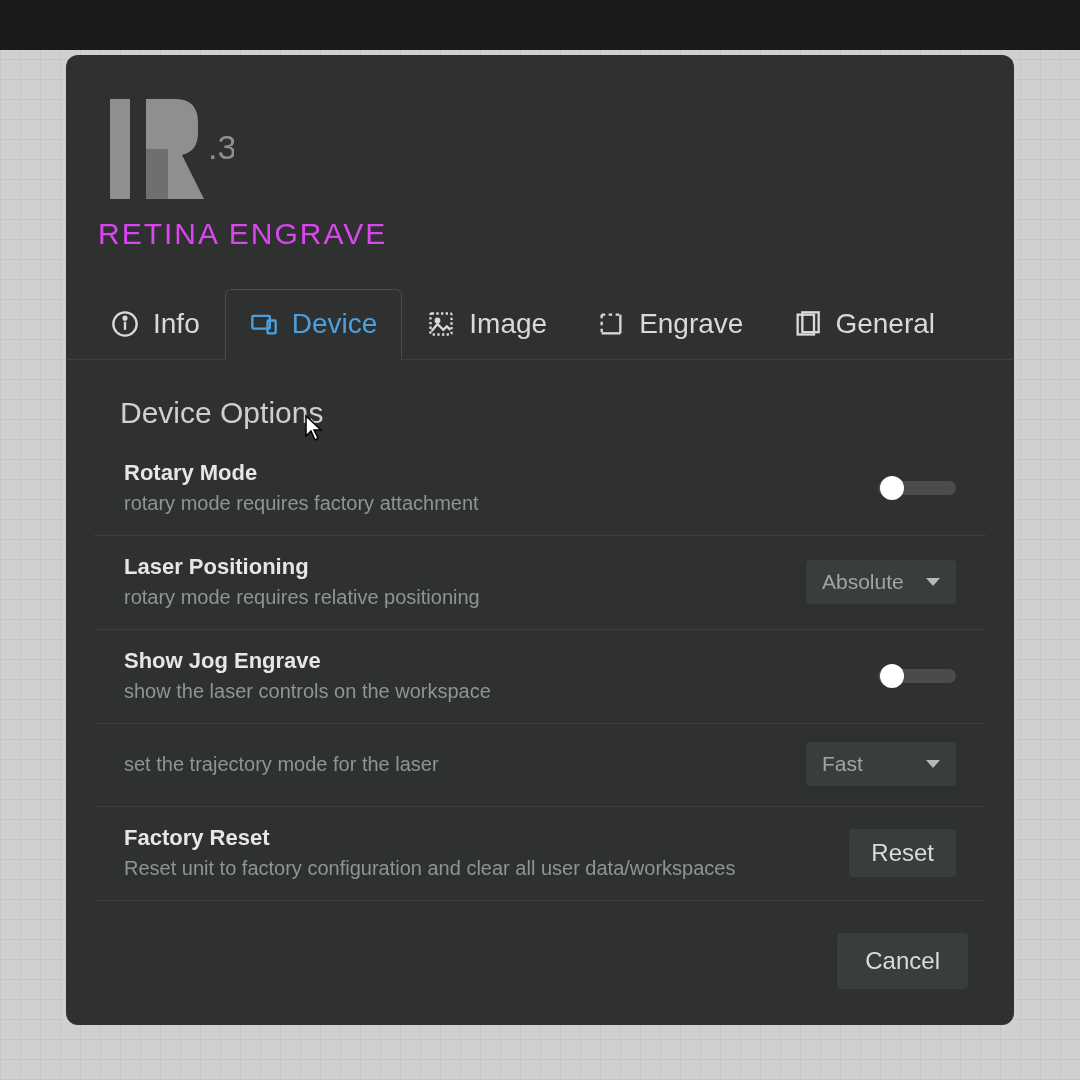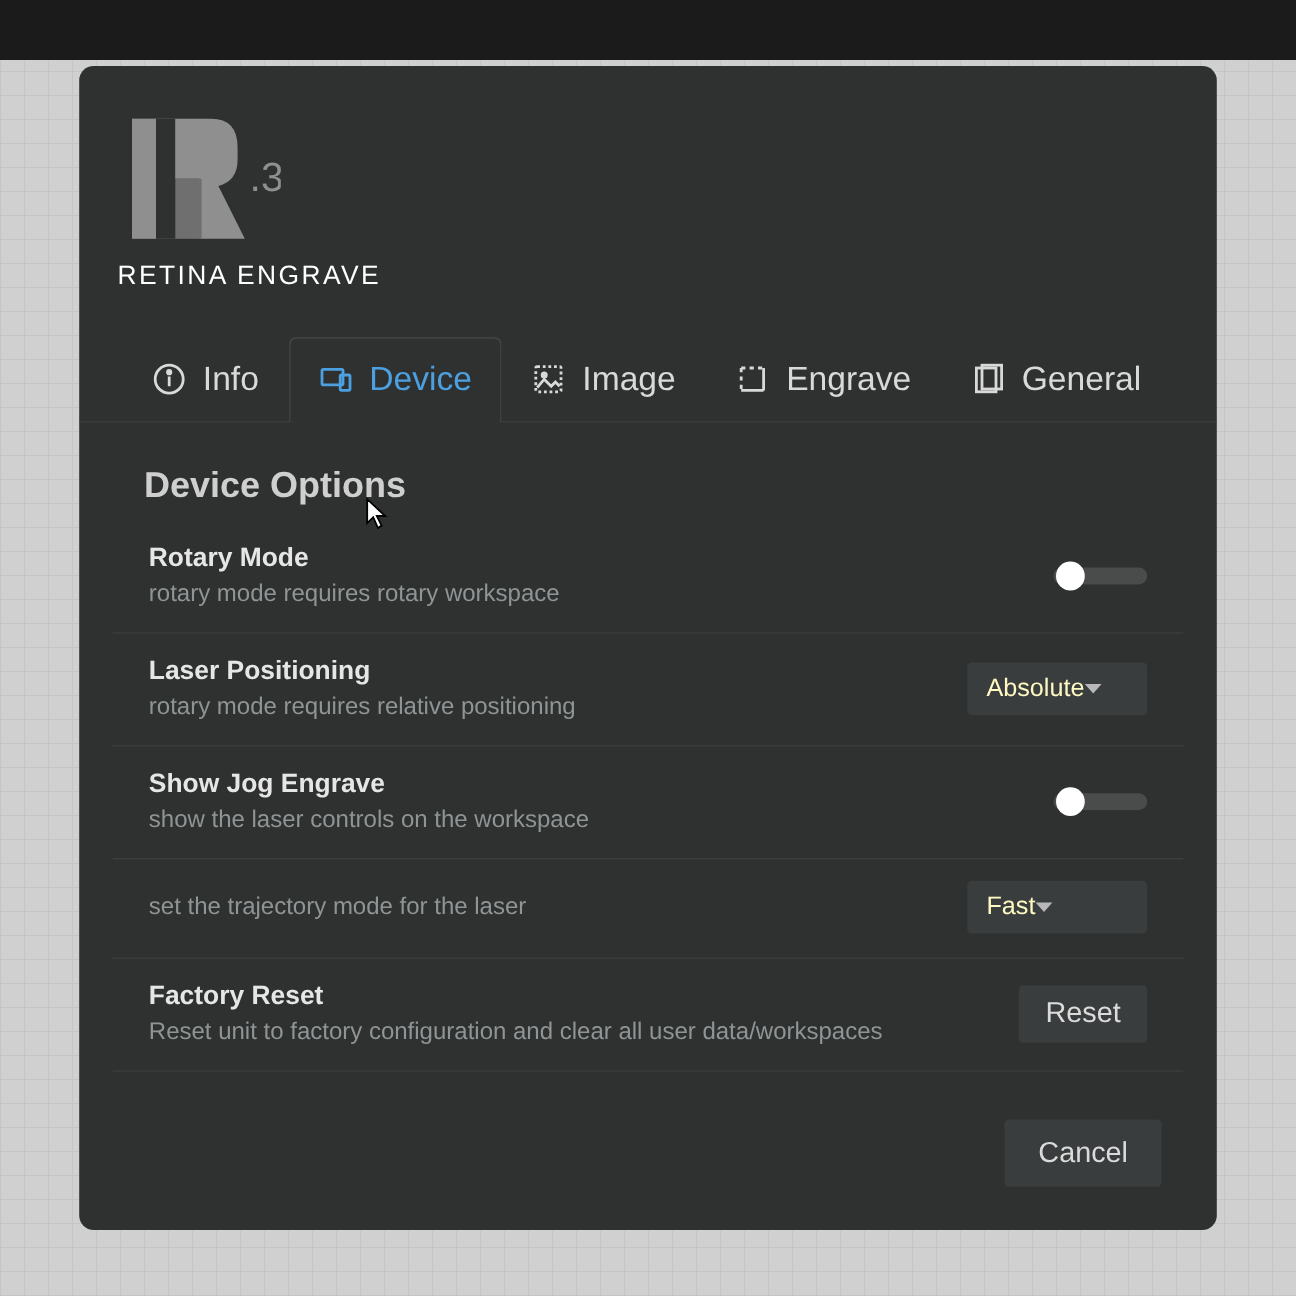--- a/index.html
+++ b/index.html
@@ -41,33 +41,33 @@
     .logo-block {
       margin-bottom: 38px;
       margin-left: -8px;
     }
     .logo-block svg {
       display: block;
     }
     .brand {
       margin-top: 14px;
       margin-left: -6px;
-      color: #ffffff;
-      font-size: 22px;
+      color: #d946ef;
+      font-size: 30px;
       letter-spacing: 2px;
       font-weight: 400;
     }
     .brand .light {
       font-weight: 200;
     }
     .tabs {
       display: flex;
       border-bottom: 1px solid #3e4040;
       margin: 0 -46px;
-      padding: 0 36px;
+      padding: 0 20px;
     }
     .tab {
       display: flex;
       align-items: center;
       gap: 14px;
       padding: 18px 24px 20px 24px;
       color: #d9d9d9;
       font-size: 28px;
       font-weight: 400;
       cursor: pointer;
@@ -85,21 +85,21 @@
     .tab-icon {
       width: 28px;
       height: 28px;
       display: inline-block;
       color: inherit;
       flex-shrink: 0;
     }
     .section-title {
       color: #cfcfcf;
       font-size: 30px;
-      font-weight: 700;
+      font-weight: 400;
       margin-top: 36px;
       margin-left: 8px;
       margin-bottom: 24px;
     }
     .rows {
       display: flex;
       flex-direction: column;
       margin: 0 -18px;
     }
     .row {
@@ -139,26 +139,27 @@
       width: 24px;
       height: 24px;
       background: #fff;
       border-radius: 50%;
       position: absolute;
       top: -5px;
       left: 2px;
     }
     .select {
       background: #3a3d3d;
-      color: #fef9c3;
+      color: #a3a3a3;
       padding: 10px 16px;
       border-radius: 4px;
       display: flex;
       align-items: center;
       min-width: 150px;
+      justify-content: space-between;
       font-size: 21px;
       cursor: pointer;
     }
     .caret {
       width: 0;
       height: 0;
       border-left: 7px solid transparent;
       border-right: 7px solid transparent;
       border-top: 8px solid #b8b8b8;
     }
@@ -264,21 +265,21 @@
     </div>
   </div>
 
   <div class="section-title">Device Options</div>
 
   <div class="rows">
 
     <div class="row">
       <div class="row-text">
         <div class="row-title">Rotary Mode</div>
-        <div class="row-sub">rotary mode requires rotary workspace</div>
+        <div class="row-sub">rotary mode requires factory attachment</div>
       </div>
       <div class="toggle">
         <div class="toggle-knob"></div>
       </div>
     </div>
 
     <div class="row">
       <div class="row-text">
         <div class="row-title">Laser Positioning</div>
         <div class="row-sub">rotary mode requires relative positioning</div>

